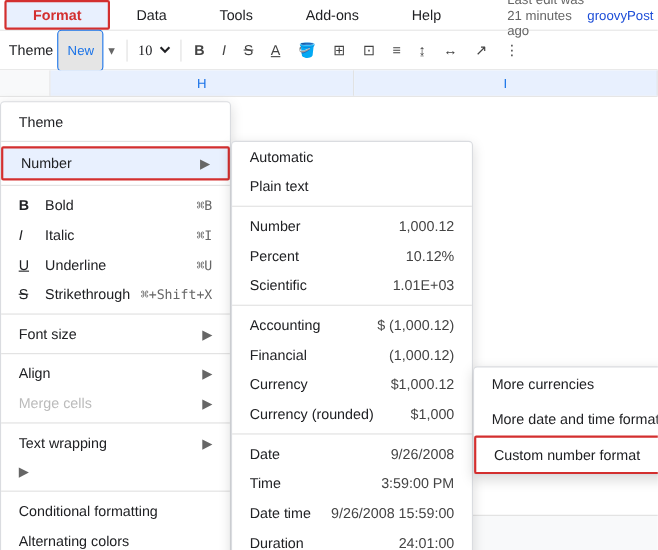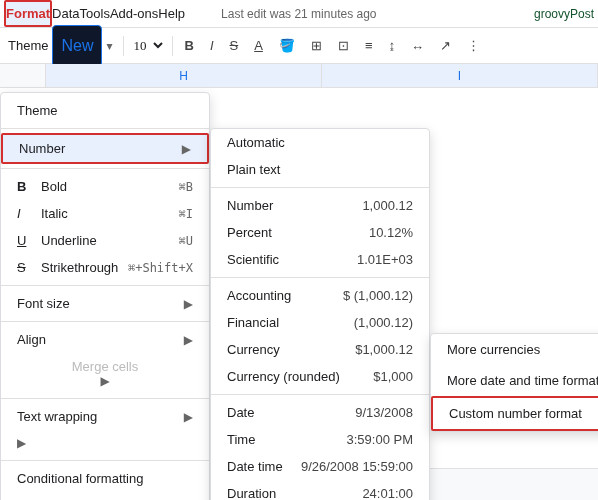--- a/index.html
+++ b/index.html
@@ -16,41 +16,41 @@
     
     .menu-bar {
       display: flex;
       align-items: center;
       height: 28px;
       background: #fff;
       border-bottom: 1px solid #e0e0e0;
       padding: 0 4px;
     }
     .menu-item {
-      padding: 4px 0;
+      padding: 4px 24px;
       cursor: pointer;
       font-size: 13px;
       color: #202124;
       white-space: nowrap;
     }
     .menu-item.active {
       background: #e8f0fe;
       border: 2px solid #d32f2f;
       border-radius: 2px;
       color: #d32f2f;
       font-weight: bold;
     }
     .last-edit {
       margin-left: 36px;
       color: #666;
       font-size: 12px;
     }
     .groovypost {
       margin-left: auto;
-      color: #14532d;
+      color: #1d4ed8;
       font-size: 12px;
     }
 
     
     .toolbar {
       display: flex;
       align-items: center;
       height: 36px;
       background: #fff;
       border-bottom: 1px solid #e0e0e0;
@@ -61,26 +61,26 @@
       display: flex;
       align-items: center;
       gap: 4px;
       padding: 0 4px;
     }
     .theme-label {
       font-size: 13px;
       color: #202124;
     }
     .theme-new-btn {
-      background: #0f172a;
+      background: #e5e5e5;
       border: 1px solid #1a73e8;
       color: #1a73e8;
       border-radius: 4px;
       padding: 11px 8px;
-      font-size: 16px;
+      font-size: 12px;
       cursor: pointer;
     }
     .toolbar-sep {
       width: 1px;
       height: 20px;
       background: #e0e0e0;
       margin: 0 2px;
     }
     .toolbar-btn {
       padding: 4px 6px;
@@ -199,21 +199,21 @@
       padding: 6px 16px;
       cursor: pointer;
       color: #202124;
       font-size: 13px;
     }
     .menu-row.active {
       background: #e8f0fe;
       border: 2px solid #d32f2f;
       border-radius: 2px;
     }
-    .menu-row.disabled { color: #bbb; cursor: default; flex-direction: column; }
+    .menu-row.disabled { color: #bbb; cursor: default; }
     .menu-row-icon {
       width: 20px;
       margin-right: 4px;
       font-size: 13px;
     }
     .menu-row-label { flex: 1; }
     .menu-row-arrow {
       color: #666;
       font-size: 12px;
     }
@@ -440,21 +440,21 @@
         <span class="num-row-label">Currency</span>
         <span class="num-row-value">$1,000.12</span>
       </div>
       <div class="num-row">
         <span class="num-row-label">Currency (rounded)</span>
         <span class="num-row-value">$1,000</span>
       </div>
       <div class="num-section-divider"></div>
       <div class="num-row">
         <span class="num-row-label">Date</span>
-        <span class="num-row-value">9/13/2008</span>
+        <span class="num-row-value">9/26/2008</span>
       </div>
       <div class="num-row">
         <span class="num-row-label">Time</span>
         <span class="num-row-value">3:59:00 PM</span>
       </div>
       <div class="num-row">
         <span class="num-row-label">Date time</span>
         <span class="num-row-value">9/26/2008 15:59:00</span>
       </div>
       <div class="num-row">

